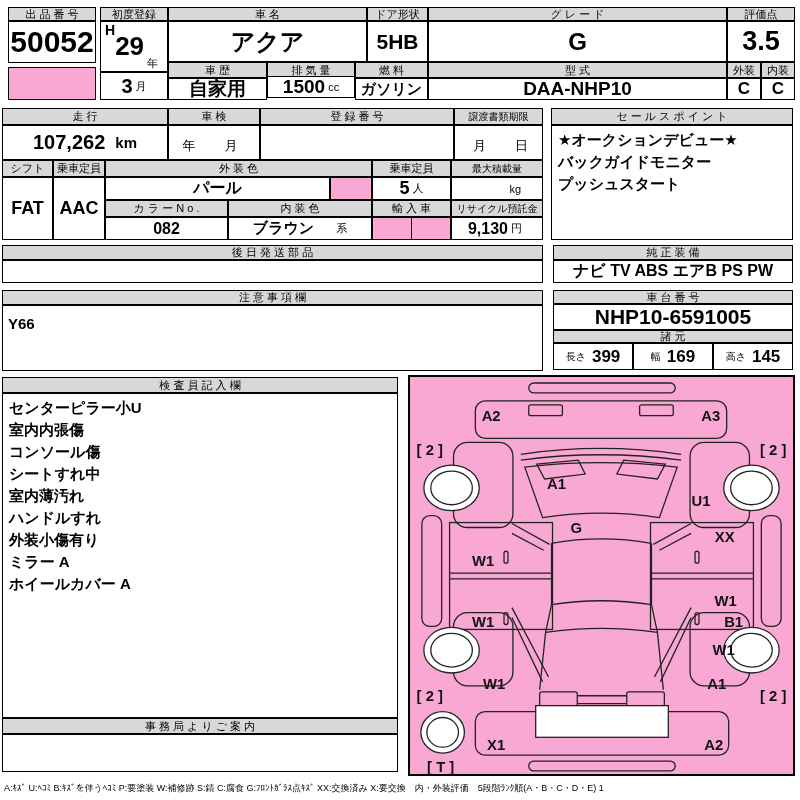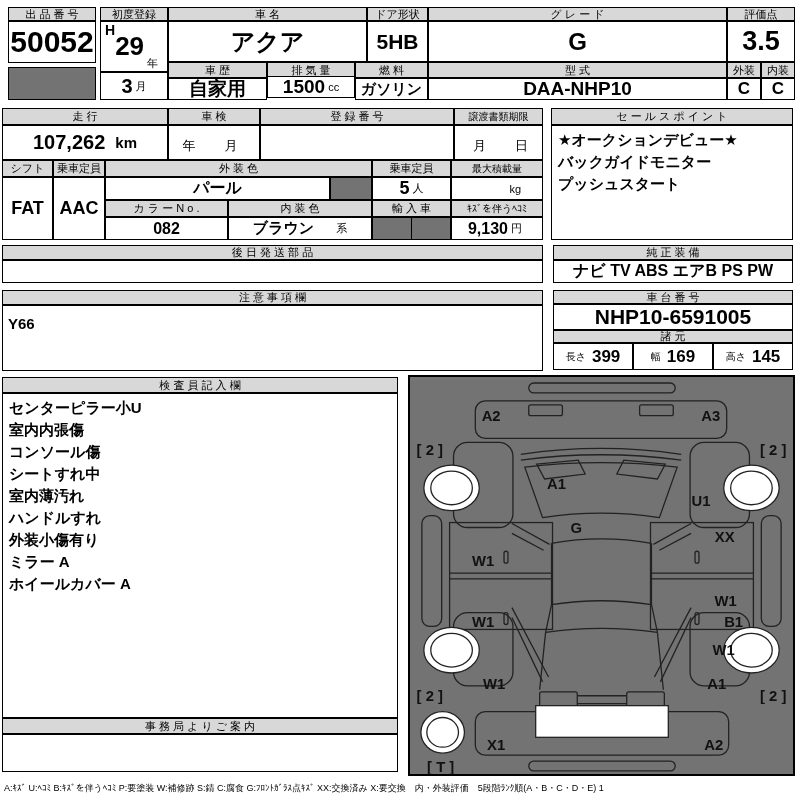--- a/index.html
+++ b/index.html
@@ -2,21 +2,21 @@
 <html><head>
 <meta charset="utf-8">
 <style>
   html,body{margin:0;padding:0;}
   body{width:800px;height:800px;position:relative;background:#fff;
        font-family:"Liberation Sans","DejaVu Sans",sans-serif;color:#000;}
   .c{position:absolute;box-sizing:border-box;border:1px solid #000;background:#fff;
      display:flex;align-items:center;justify-content:center;font-weight:bold;overflow:hidden;}
   .hdr{background:#d8d8d8;font-weight:normal;font-size:11px;}
   .hdr10{font-size:10px;}
-  .box{position:absolute;box-sizing:border-box;border:1px solid #000;background:#737373;}
+  .box{position:absolute;box-sizing:border-box;border:1px solid #000;background:#f9a8d4;}
   .b2{border-width:2px;}
   .unit{font-size:11px;font-weight:normal;margin-left:3px;}
   .lines{white-space:pre-line;align-items:flex-start;justify-content:flex-start;
          text-align:left;padding:3px 6px;line-height:22px;font-size:15px;}
   .placeholder{font-weight:normal;font-size:13px;letter-spacing:8px;}
   .legend{position:absolute;font-size:9px;font-weight:normal;white-space:nowrap;}
   svg text.marker{font:bold 15px "Liberation Sans","DejaVu Sans",sans-serif;
                   text-anchor:middle;fill:#111;}
   svg .ln{fill:none;stroke:#222;stroke-width:1.3px;}
   svg .wh{fill:#fff;stroke:#222;stroke-width:1.3px;}
@@ -102,21 +102,21 @@
 <div class="c hdr" style="left:105px;top:200px;width:123px;height:17px">カ ラ ー N o .</div>
 <div class="c" style="left:105px;top:217px;width:123px;height:23px;font-size:16px">082</div>
 <div class="c hdr" style="left:228px;top:200px;width:144px;height:17px">内 装 色</div>
 <div class="c" style="left:228px;top:217px;width:144px;height:23px">
   <span style="font-size:15px">ブラウン</span>
   <span style="font-size:11px;font-weight:normal;margin-left:22px">系</span>
 </div>
 <div class="c hdr" style="left:372px;top:200px;width:79px;height:17px">輸 入 車</div>
 <div class="box" style="left:372px;top:217px;width:40px;height:23px"></div>
 <div class="box" style="left:411px;top:217px;width:40px;height:23px"></div>
-<div class="c hdr hdr10" style="left:451px;top:200px;width:92px;height:17px">ｷｽﾞを伴うﾍｺﾐ</div>
+<div class="c hdr hdr10" style="left:451px;top:200px;width:92px;height:17px">リサイクル預託金</div>
 <div class="c" style="left:451px;top:217px;width:92px;height:23px;justify-content:flex-end;padding-right:20px">
   <span style="font-size:16px">9,130</span>
   <span class="unit">円</span>
 </div>
 
 <div class="c hdr" style="left:551px;top:108px;width:242px;height:17px">セ ー ル ス ポ イ ン ト</div>
 <div class="c lines" style="left:551px;top:125px;width:242px;height:115px;font-size:15px">★オークションデビュー★
 バックガイドモニター
 プッシュスタート</div>
 

